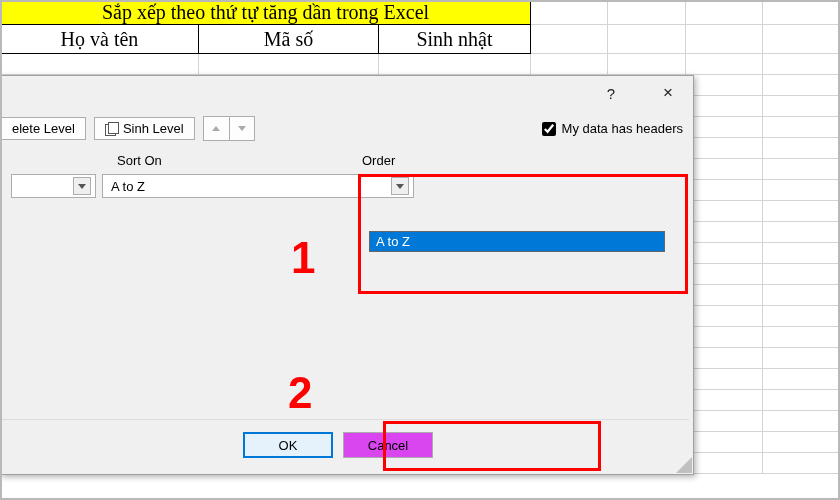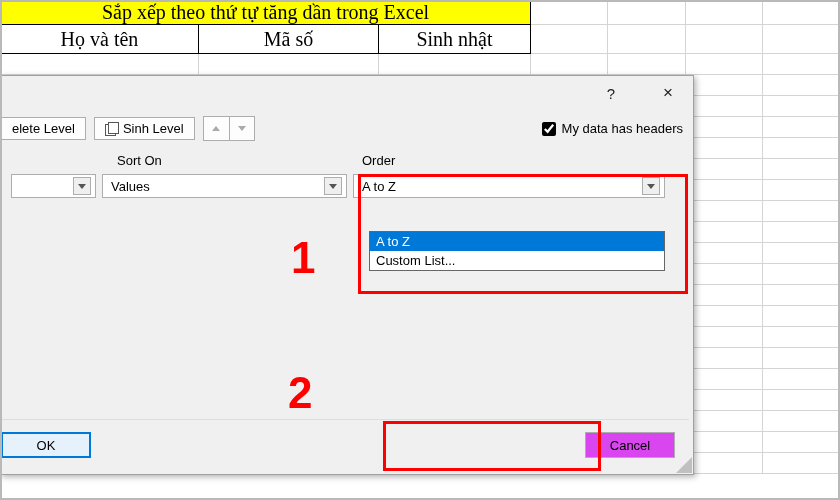--- a/index.html
+++ b/index.html
@@ -54,21 +54,21 @@
     .dd-list { position: absolute; left: 368px; top: 155px; width: 296px; background: #fff; border: 1px solid #666; font-size: 13px; }
     .dd-list .item { padding: 2px 6px; cursor: pointer; }
     .dd-list .item.selected { background: #0078d7; color: #fff; }
 
     
     .annot { position: absolute; font-family: Arial; font-weight: bold; font-size: 44px; color: #ff0000; pointer-events: none; }
     .annot-1 { left: 290px; top: 157px; }
     .annot-2 { left: 287px; top: 292px; }
 
     
-    .footer { position: absolute; bottom: 4px; right: 4px; left: 0; border-top: 1px solid #ddd; padding: 12px 14px 12px 0; display: flex; justify-content: space-between; gap: 10px; background: #f0f0f0; }
+    .footer { position: absolute; bottom: 4px; right: 4px; left: 0; border-top: 1px solid #ddd; padding: 12px 14px 12px 0; display: flex; justify-content: center; gap: 10px; background: #f0f0f0; }
     .footer .fbtn { width: 90px; height: 26px; border: 1px solid #adadad; background: #d946ef; font-size: 13px; cursor: pointer; }
     .footer .fbtn.ok { border: 2px solid #0078d7; background: #e5f1fb; }
 
     .highlight-2 { position: absolute; left: 382px; top: 345px; width: 218px; height: 50px; border: 3px solid #ff0000; pointer-events: none; }
 
     
     .grip { position: absolute; right: 1px; bottom: 1px; width: 18px; height: 18px; }
     .grip::before { content: ''; position: absolute; right: 0; bottom: 0; width: 0; height: 0; border-style: solid; border-width: 0 0 16px 16px; border-color: transparent transparent #c0c0c0 transparent; }
 
     
@@ -334,41 +334,32 @@
 
   <div class="row-controls">
     <div class="dropdown dd-column">
       <span></span>
       <span class="dd-arrow">
         <svg class="tri" viewBox="0 0 8 5">
             <polygon points="0,0 8,0 4,5" fill="#555"></polygon>
           </svg>
       </span>
     </div>
-    <div class="dropdown dd-sorton">
-      <span>Values</span>
-      <span class="dd-arrow">
-        <svg class="tri" viewBox="0 0 8 5">
-            <polygon points="0,0 8,0 4,5" fill="#555"></polygon>
-          </svg>
-      </span>
-    </div>
     <div class="dropdown dd-order">
       <span>A to Z</span>
       <span class="dd-arrow">
         <svg class="tri" viewBox="0 0 8 5">
             <polygon points="0,0 8,0 4,5" fill="#555"></polygon>
           </svg>
       </span>
     </div>
   </div>
 
   <div class="dd-list">
     <div class="item selected">A to Z</div>
-    <div class="item">Custom List...</div>
   </div>
 
   <div class="highlight-1"></div>
   <div class="annot annot-1">1</div>
   <div class="annot annot-2">2</div>
 
   <div class="footer">
     <button class="fbtn ok">OK</button>
     <button class="fbtn">Cancel</button>
   </div>

